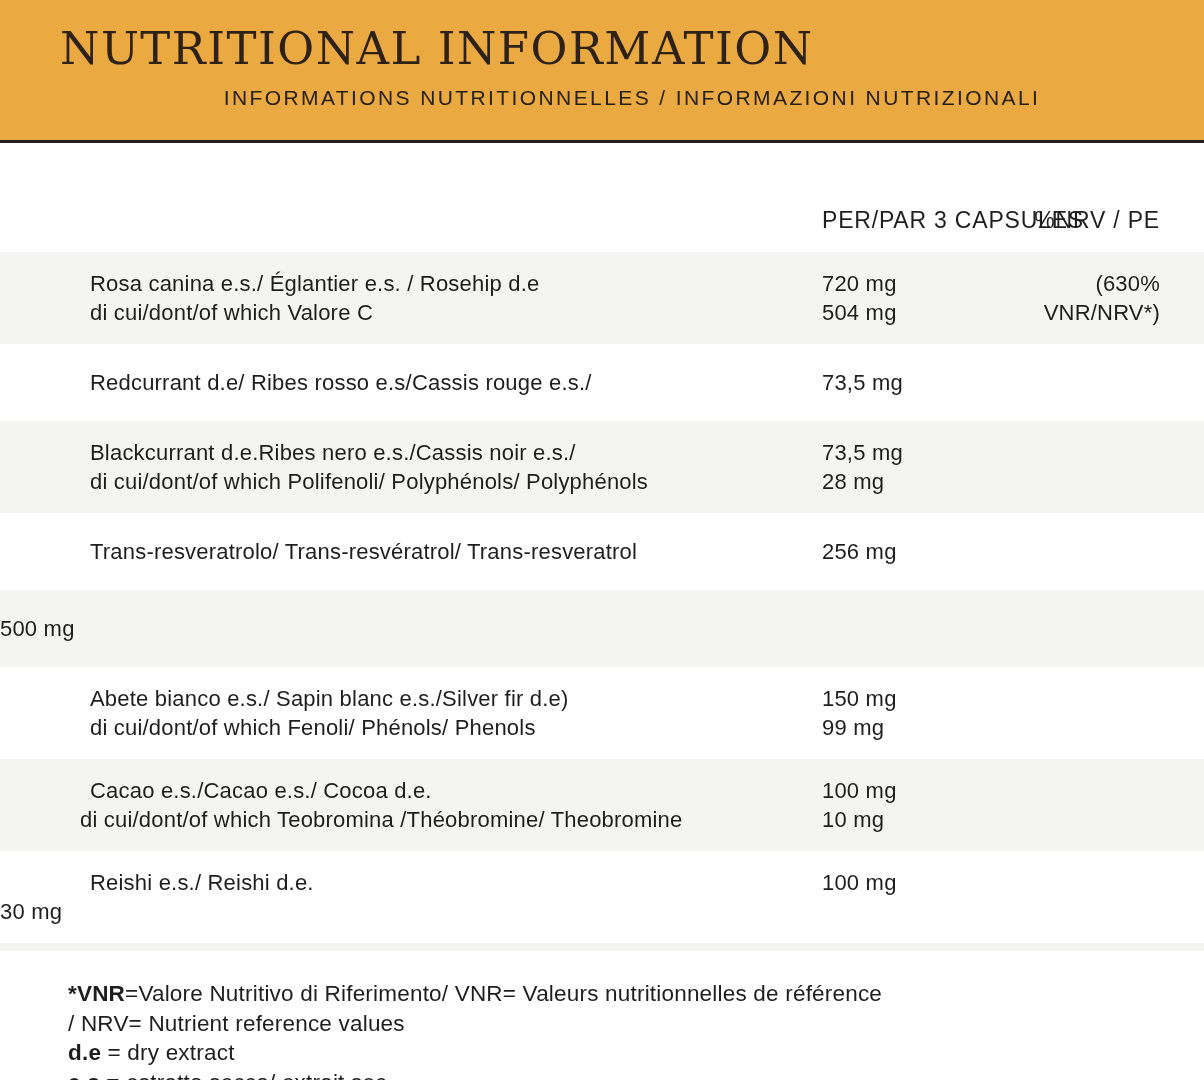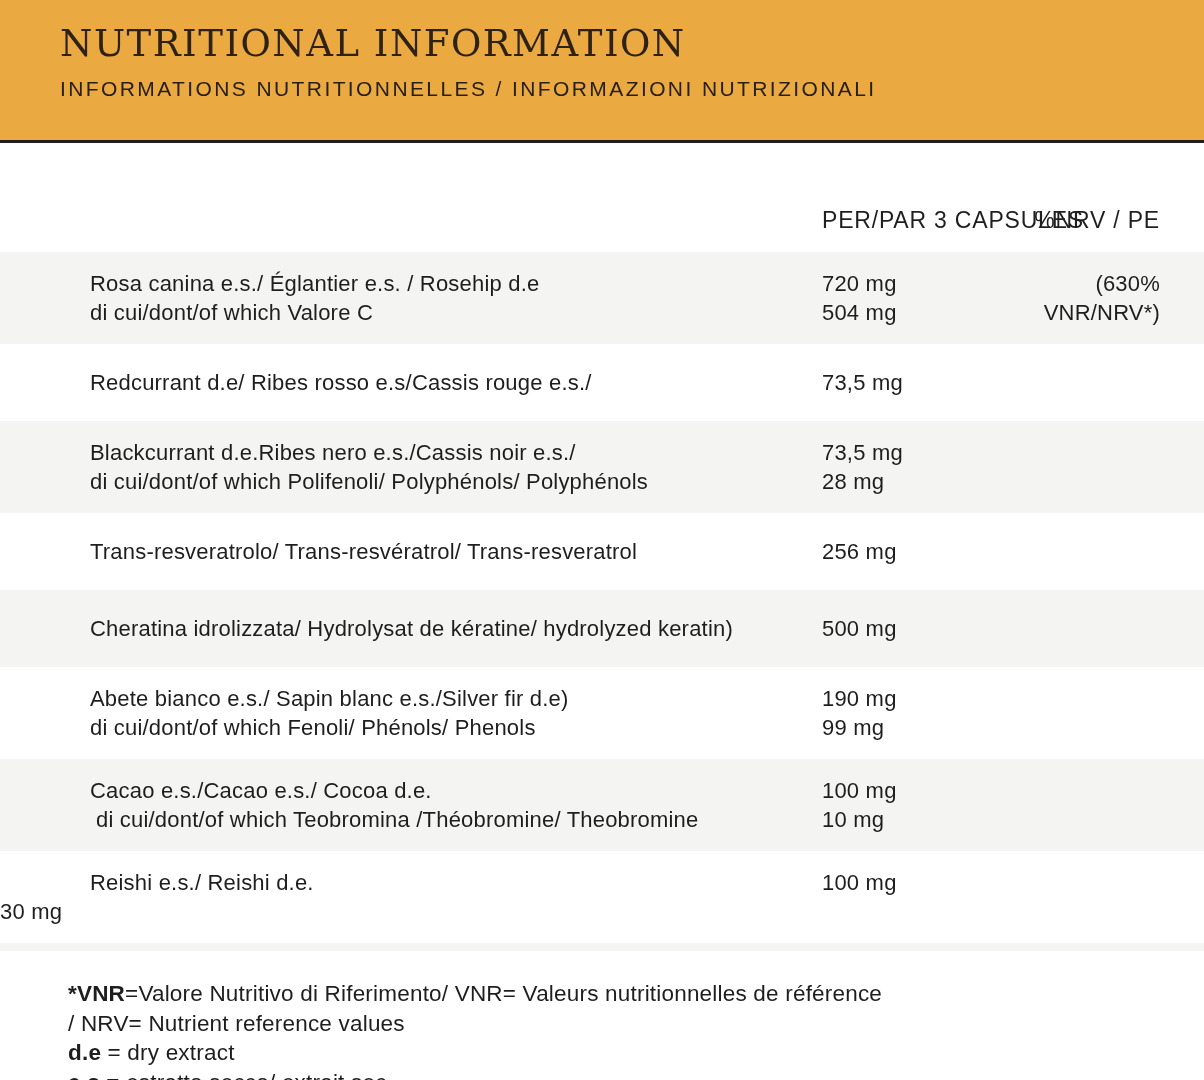--- a/index.html
+++ b/index.html
@@ -8,46 +8,46 @@
     font-family:"Liberation Sans",sans-serif;color:#1e1e1e;
     -webkit-font-smoothing:antialiased;overflow:hidden;
   }
   
   .banner{
     height:140px;background:#EBA941;border-bottom:3px solid #231E18;
     box-sizing:content-box;padding-left:60px;
   }
   .banner-title{
     font-family:"DejaVu Serif","Liberation Serif",serif;
-    font-size:37px;font-weight:400;letter-spacing:1.5px;
+    font-size:45px;font-weight:400;letter-spacing:1.5px;
     color:#2E2217;padding-top:24px;line-height:1.1;
   }
   .banner-subtitle{
     font-size:21px;font-weight:400;letter-spacing:2.4px;
-    color:#262019;margin-top:12px;
+    color:#262019;margin-top:12px;text-align:center;
   }
   
   .col-headers{
     display:grid;grid-template-columns:1fr 170px 212px;
     align-items:baseline;padding:24px 0 18px 0;
     font-size:23px;letter-spacing:0.8px;color:#1f1f1f;
   }
   .col-headers .amount-hd{text-align:right;white-space:nowrap;}
   .col-headers .nrv-hd{text-align:right;padding-right:44px;white-space:nowrap;margin-top:40px;}
   
   .row{background:#ffffff;}
   .row.shaded{background:#F4F4F2;}
   .row.multi{padding:17px 0;}
   .row.single{padding:24px 0;}
   .row-line{
     display:grid;grid-template-columns:1fr 170px 212px;
     align-items:baseline;font-size:22px;line-height:29px;letter-spacing:0.2px;
   }
   .cell.name{padding-left:90px;}
-  .cell.name.indent{padding-left:80px;margin-left:16px;}
+  .cell.name.indent{padding-left:80px;}
   .cell.amount{text-align:left;white-space:nowrap;}
   .cell.nrv{text-align:right;padding-right:44px;white-space:nowrap;}
   
   .separator-strip{height:8px;background:#F4F4F2;}
   
   .footnotes{padding:28px 60px 0 68px;font-size:22.5px;line-height:29.5px;letter-spacing:0.2px;}
   .footnote-line b{font-weight:bold;}
 </style>
 </head>
 <body>
@@ -97,29 +97,28 @@
     </div>
     <div class="row single">
       <div class="row-line">
         <div class="cell name">Trans-resveratrolo/ Trans-resvératrol/ Trans-resveratrol</div>
         <div class="cell amount">256 mg</div>
         <div class="cell nrv"></div>
       </div>
     </div>
     <div class="row shaded single">
       <div class="row-line">
-        <div class="cell name">Cheratina idrolizzata/ Hydrolysat de kératine/ hydrolyzed keratin)</div>
         <div class="cell amount">500 mg</div>
         <div class="cell nrv"></div>
       </div>
     </div>
     <div class="row multi">
       <div class="row-line">
         <div class="cell name">Abete bianco e.s./ Sapin blanc e.s./Silver fir d.e)</div>
-        <div class="cell amount">190 mg</div>
+        <div class="cell amount">150 mg</div>
         <div class="cell nrv"></div>
       </div>
       <div class="row-line">
         <div class="cell name">di cui/dont/of which Fenoli/ Phénols/ Phenols</div>
         <div class="cell amount">99 mg</div>
         <div class="cell nrv"></div>
       </div>
     </div>
     <div class="row shaded multi">
       <div class="row-line">

